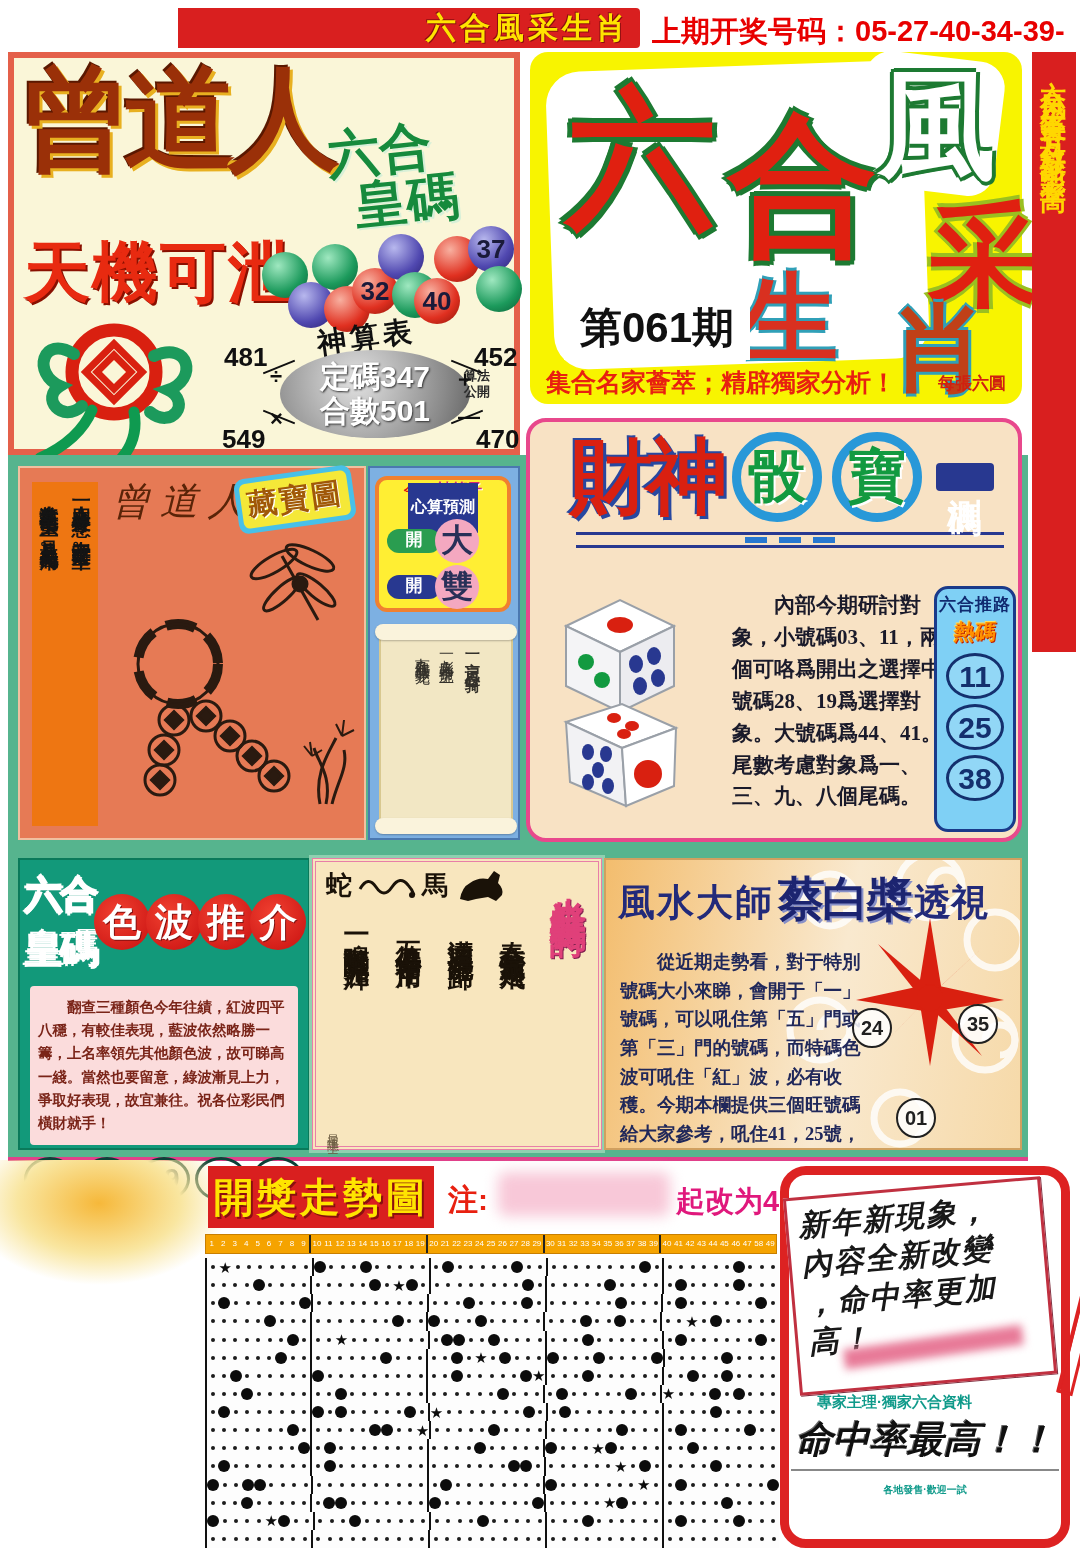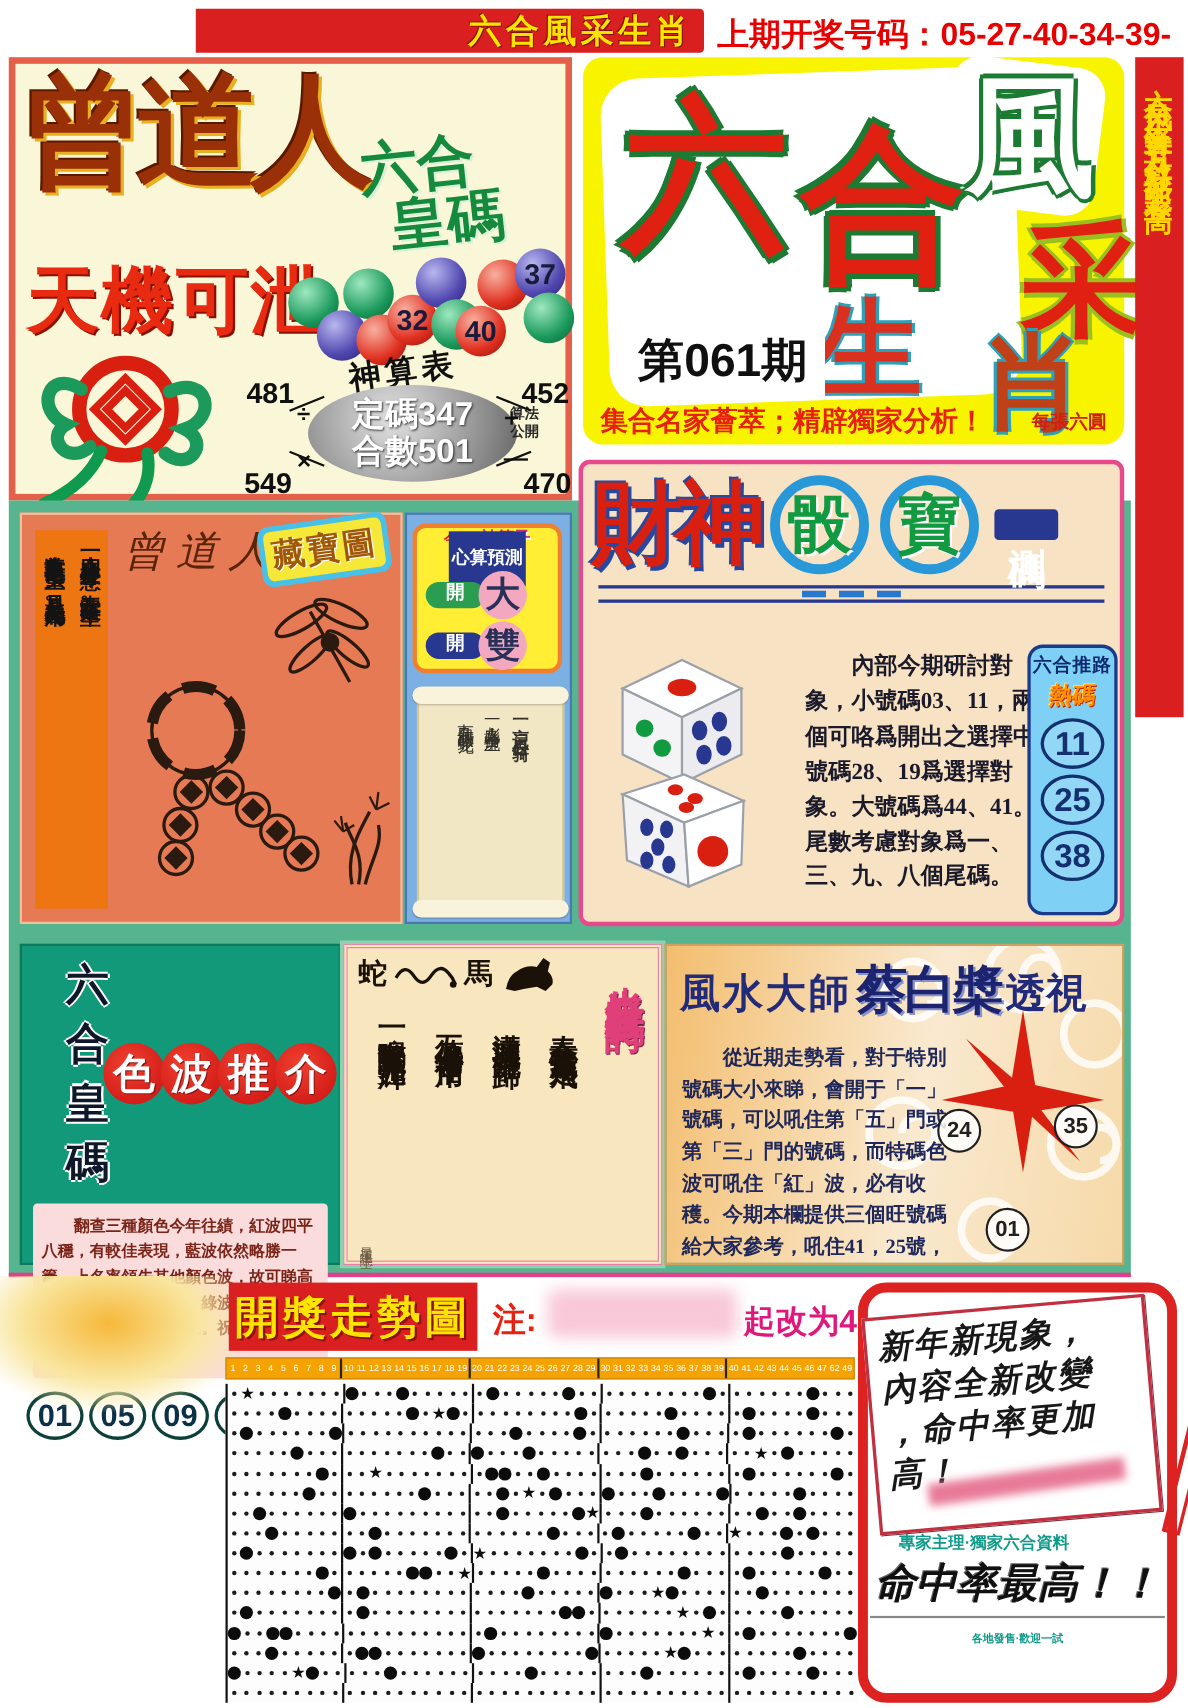--- a/index.html
+++ b/index.html
@@ -102,21 +102,21 @@
   .scroll:before,.scroll:after{content:"";position:absolute;left:-4px;right:-4px;height:16px;
           background:#faf3dc;border-radius:8px;box-shadow:0 1px 2px rgba(0,0,0,.25);}
   .scroll:before{top:-2px;} .scroll:after{bottom:-2px;}
   .scontent{position:absolute;left:6px;top:20px;right:6px;bottom:20px;display:flex;justify-content:center;gap:4px;}
   .svert{writing-mode:vertical-rl;white-space:pre-line;color:#33302a;}
   .st{font-size:15px;font-weight:bold;letter-spacing:4px;}
   .sp{font-size:15px;letter-spacing:2px;line-height:1.6;}
 
   
   .dicebox{left:526px;top:418px;width:496px;height:424px;background:#f8e2c4;border:4px solid #e8488c;
-           border-radius:10px;box-sizing:border-box;}
+           border-radius:20px;box-sizing:border-box;padding-left:32px;}
   .dtitle{display:flex;align-items:center;padding:10px 8px 0 8px;}
   .dt-left{font-size:82px;font-weight:bold;color:#d92010;letter-spacing:-6px;line-height:1;
            text-shadow:3px 3px 0 #2848a0,-2px -2px 0 #2848a0;}
   .dt-circ{width:90px;height:90px;border:9px solid #2898d8;border-radius:50%;margin-left:10px;
            display:flex;align-items:center;justify-content:center;box-sizing:border-box;}
   .dt-circ b{font-size:58px;color:#129a40;text-shadow:2px 2px 0 #fff;}
   .dt-right{margin-left:14px;background:#283890;color:#fff;border-radius:4px;padding:8px 6px;
             writing-mode:vertical-rl;font-size:34px;font-weight:bold;letter-spacing:6px;}
   .ddiv{margin:10px 14px 0 14px;border-top:3px solid #283890;border-bottom:3px solid #283890;height:10px;
         display:flex;justify-content:center;align-items:center;}
@@ -128,22 +128,22 @@
          border-radius:14px;text-align:center;box-sizing:border-box;}
   .tuilu-title{font-size:17px;font-weight:bold;color:#102a70;margin-top:4px;letter-spacing:1px;}
   .hot{display:inline-block;font-size:21px;font-weight:bold;color:#ff9000;transform:skewX(-8deg);
        text-shadow:1px 1px 0 #c02000,-1px -1px 0 #ffe060;margin:2px 0 2px 0;}
   .oval-num{width:58px;height:46px;margin:5px auto 0 auto;border:3px solid #14306e;border-radius:50%;
             font-size:30px;font-weight:bold;color:#14306e;line-height:42px;box-sizing:border-box;background:rgba(255,255,255,.15);}
 
   
   .cwave{left:18px;top:858px;width:292px;height:292px;background:#12997a;border:2px solid #0a7a5a;box-sizing:border-box;}
   .cw-title{display:flex;align-items:center;padding:8px 2px 0 4px;}
-  .cw-green{font-size:39px;font-weight:bold;color:#0f172a;letter-spacing:-3px;
-            text-shadow:2px 0 #fff,-2px 0 #fff,0 2px #fff,0 -2px #fff;margin-left:36px;}
+  .cw-green{font-size:39px;font-weight:normal;color:#ffffff;letter-spacing:-3px;
+            text-shadow:2px 0 #fff,-2px 0 #fff,0 2px #fff,0 -2px #fff;}
   .red-oval{width:56px;height:56px;border-radius:50%;background:radial-gradient(circle at 40% 35%,#f04030,#c81010);
             color:#fff;font-size:38px;font-weight:bold;display:flex;align-items:center;justify-content:center;
             margin-left:-4px;text-shadow:1px 1px 0 #801010;}
   .cw-body{margin:10px 10px 0 10px;background:#fbdcdc;border-radius:4px;padding:10px 8px;
            font-size:14.5px;font-weight:600;color:#7a2418;line-height:1.6;text-indent:2em;}
   .cw-nums{display:flex;justify-content:center;gap:5px;margin-top:12px;}
   .cw-num{width:52px;height:44px;border:3px solid #0c4038;border-radius:50%;font-size:28px;font-weight:bold;
           color:#0c3048;display:flex;align-items:center;justify-content:center;box-sizing:border-box;}
 
   
@@ -569,21 +569,21 @@
       <span>38</span>
       <span>39</span>
       <span class="sep">40</span>
       <span>41</span>
       <span>42</span>
       <span>43</span>
       <span>44</span>
       <span>45</span>
       <span>46</span>
       <span>47</span>
-      <span>62</span>
+      <span>58</span>
       <span>49</span>
     </div>
   <div class="abs t-grid">
       <div class="trow">
         <span class="tcell">
           <i class="dot-s"></i>
         </span>
         <span class="tcell">
           <i class="star">★</i>
         </span>

